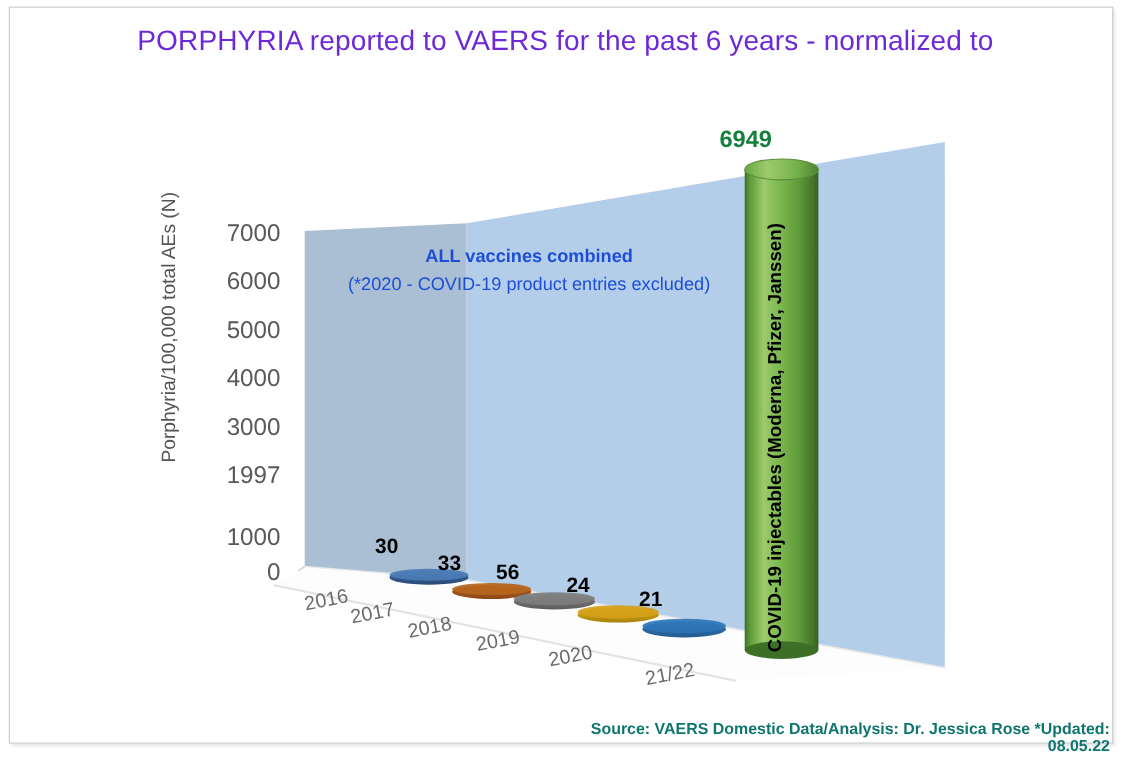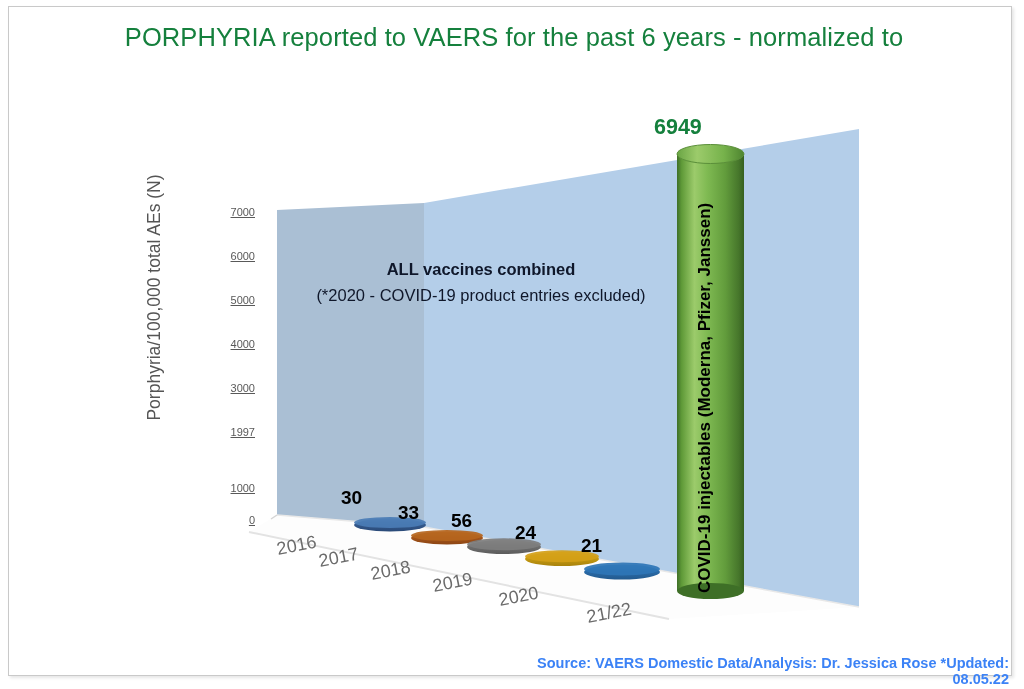--- a/index.html
+++ b/index.html
@@ -5,60 +5,60 @@
   html,body{margin:0;padding:0;background:#ffffff;}
   body{width:1024px;height:689px;position:relative;overflow:hidden;
        font-family:"Liberation Sans",sans-serif;}
 
   #frame{position:absolute;left:8px;top:6px;width:1004px;height:670px;
          border:1px solid #c9c9c9;background:#ffffff;
          box-shadow:2px 2px 3px rgba(0,0,0,.10);box-sizing:border-box;}
 
   
   #title{position:absolute;left:60px;top:12px;width:890px;text-align:center;
-         color:#15803d;font-size:25.5px;line-height:36px;letter-spacing:.1px;}
+         color:#6d28d9;font-size:25.5px;line-height:36px;letter-spacing:.1px;}
   #title .l2{display:block;}
 
   
   #ytitle{position:absolute;left:-20px;top:280px;width:330px;
           transform:rotate(-90deg);transform-origin:center center;
           text-align:center;color:#555;font-size:17.5px;white-space:nowrap;}
 
   
   .ytick{position:absolute;width:56px;text-align:right;color:#595959;
-         font-size:11px;line-height:18px;text-decoration:underline;}
+         font-size:22px;line-height:18px;}
 
   
   #scene{position:absolute;left:0;top:0;width:1004px;height:670px;}
   #scene svg{position:absolute;left:0;top:0;}
 
   
   #annot{position:absolute;left:262px;top:213px;width:420px;text-align:center;
-         color:#0f172a;font-size:16.5px;line-height:26px;margin-top:36px;}
+         color:#1d4ed8;font-size:16.5px;line-height:26px;}
   #annot .b{font-weight:bold;display:block;}
   #annot .s{display:block;}
 
   
   .vlabel{position:absolute;color:#000;font-weight:bold;font-size:19px;
           white-space:nowrap;}
   .vbig{position:absolute;color:#15803d;font-weight:bold;font-size:21.5px;
         white-space:nowrap;}
 
   
   .cat{position:absolute;color:#6b6b6b;font-size:18px;white-space:nowrap;
        transform-origin:left center;}
 
   
   #cyl-caption{position:absolute;color:#000;font-weight:bold;font-size:17px;
        white-space:nowrap;transform:rotate(-90deg);transform-origin:left bottom;
        left:706px;top:566px;}
 
   
   #source{position:absolute;left:470px;top:648px;width:530px;text-align:right;
-          color:#3b82f6;font-weight:bold;font-size:14.5px;}
+          color:#0f766e;font-weight:bold;font-size:14.5px;}
 </style>
 </head>
 <body>
 
 <div id="frame">
 
   <div id="title">
     <span>PORPHYRIA reported to VAERS for the past 6 years - normalized to</span>
   </div>
 

